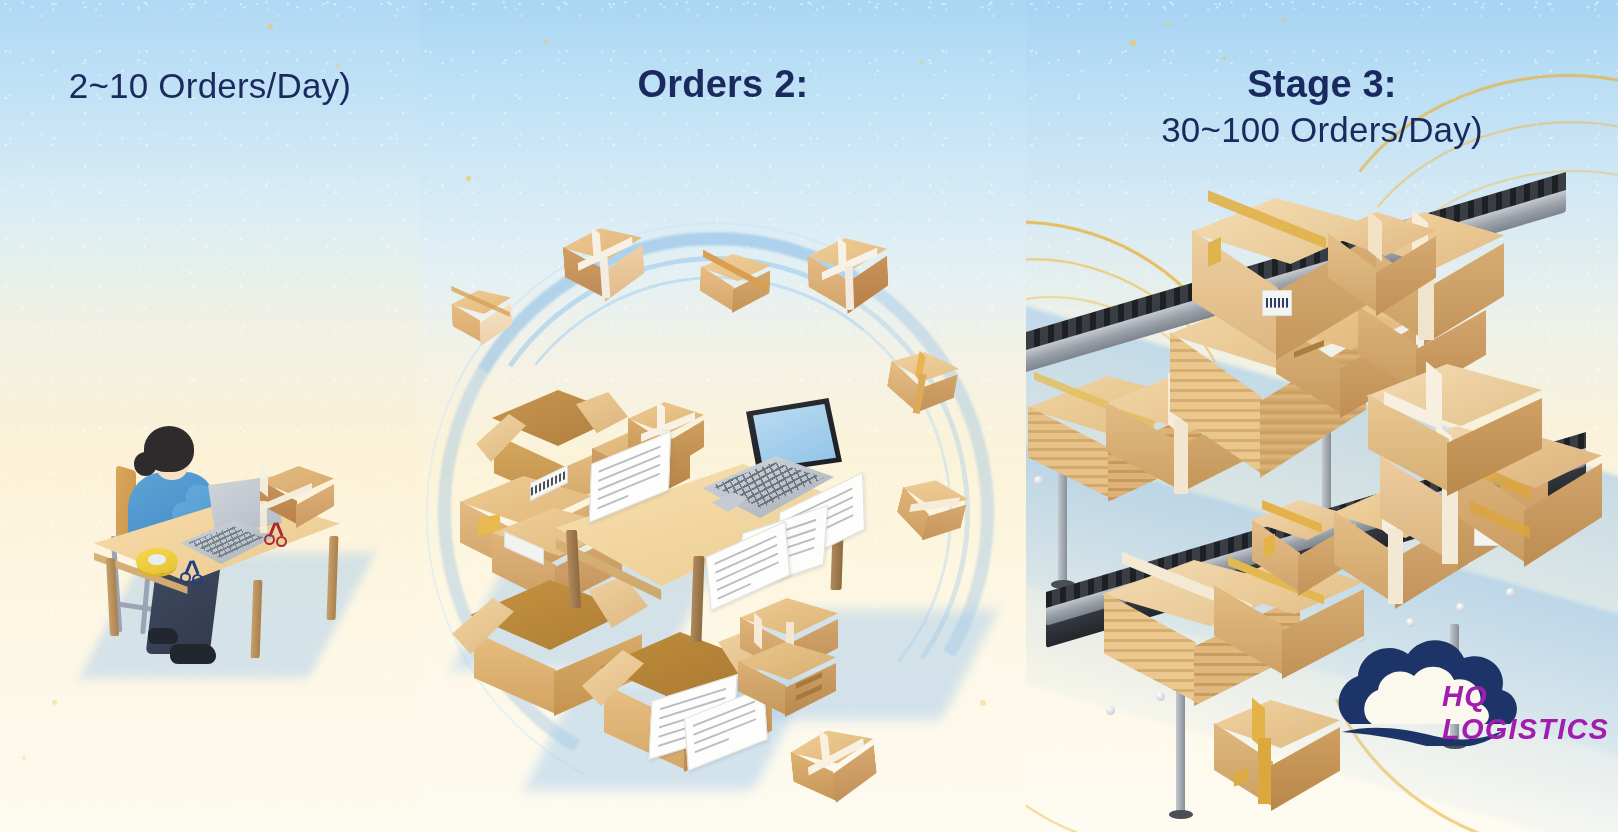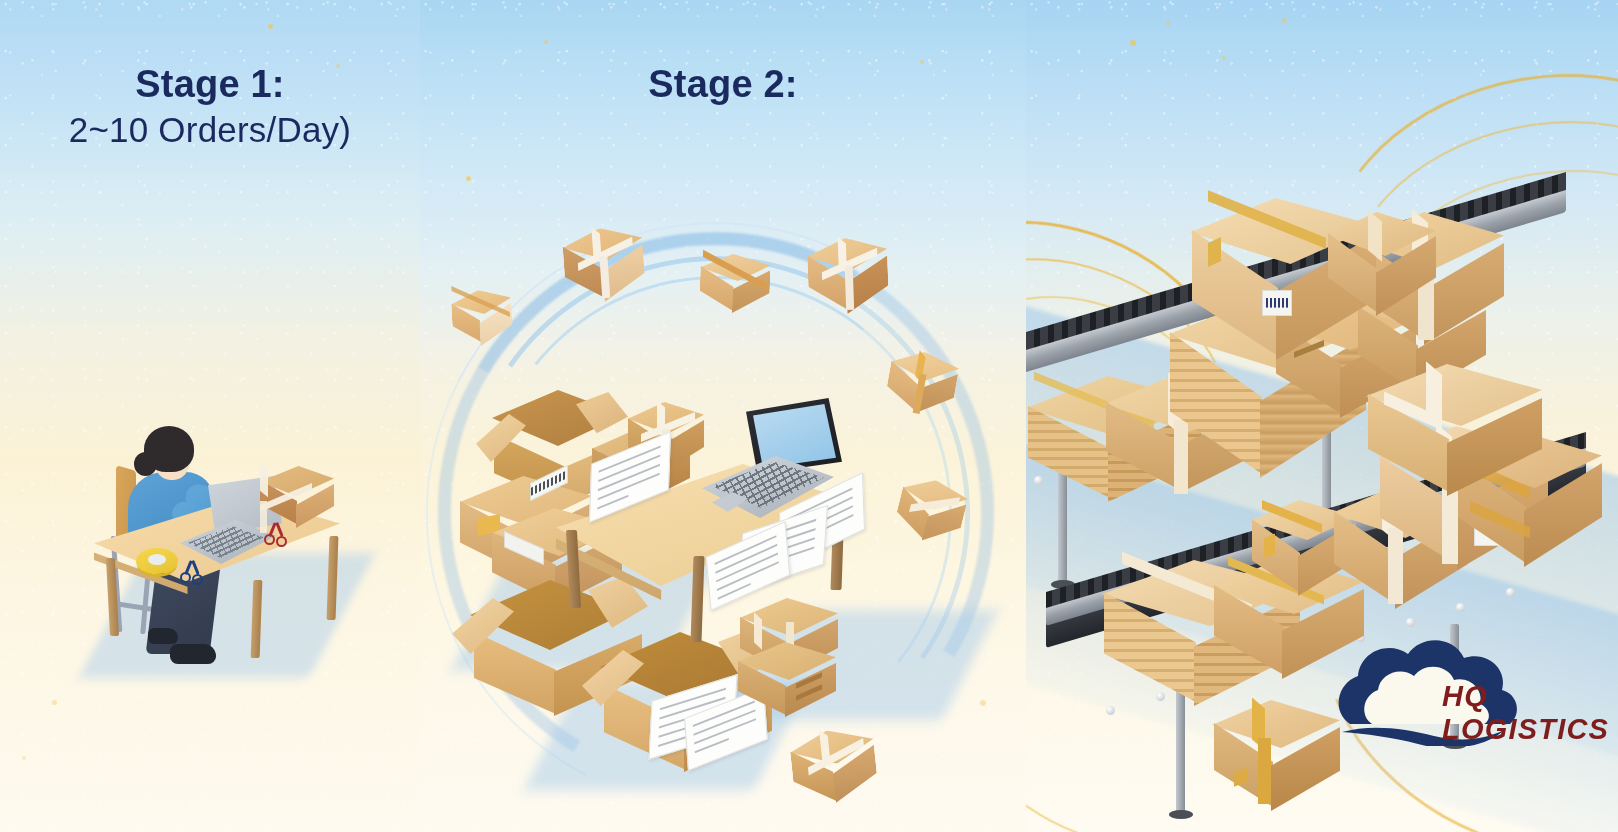--- a/index.html
+++ b/index.html
@@ -263,41 +263,40 @@
     filter: blur(.4px);
   }
 
   
   .logo {
     position:absolute; right:24px; bottom:86px; width:268px; height:118px; z-index:45;
   }
   .logo-text {
     position:absolute; left:116px; top:52px;
     font-size: 29px; font-weight:700; font-style: italic;
-    letter-spacing: 1.2px; color:#7f1d1d;
+    letter-spacing: 1.2px; color:#a21caf;
     font-family: "Liberation Sans", sans-serif;
   }
 </style>
 </head>
 <body>
 
 <div id="stage-board">
 
   <section class="panel panel-1">
     <div class="panel-bg"></div>
     <div class="grain"></div>
     <div class="sparkles">
       <span class="sparkle" style="left:268px;top:24px;width:5px;height:5px;"></span>
       <span class="sparkle" style="left:336px;top:64px;width:4px;height:4px;opacity:.4;"></span>
       <span class="sparkle" style="left:52px;top:700px;width:5px;height:5px;opacity:.35;"></span>
       <span class="sparkle" style="left:22px;top:756px;width:4px;height:4px;opacity:.3;"></span>
     </div>
 
     <div class="title-block">
-      <div class="title-main">Stage 1:</div>
       <div class="title-sub">2~10 Orders/Day)</div>
     </div>
 
     <div class="p1-scene">
       <div class="p1-floor"></div>
 
       <div class="chair-back"></div>
       <div class="chair-leg" style="left:22px;top:128px;width:5px;height:96px;transform:skewX(4deg);"></div>
       <div class="chair-leg" style="left:52px;top:140px;width:5px;height:86px;transform:skewX(-5deg);"></div>
       <div class="chair-leg" style="left:22px;top:196px;width:40px;height:5px;transform:skewY(9deg);"></div>
@@ -368,21 +367,21 @@
                 border-top-color:rgba(150,198,236,.55);border-right-color:rgba(150,198,236,.35);
                 transform:rotate(-10deg);"></div>
     <div class="swirl" style="left:62px;top:276px;width:470px;height:474px;border-width:3px;
                 border-top-color:rgba(176,214,242,.65);border-right-color:rgba(176,214,242,.4);
                 transform:rotate(-6deg);"></div>
     <div class="swirl" style="left:6px;top:222px;width:582px;height:586px;border-width:2px;
                 border-top-color:rgba(212,231,246,.8);border-left-color:rgba(212,231,246,.5);
                 transform:rotate(-18deg);"></div>
 
     <div class="title-block">
-      <div class="title-main">Stage 2:</div>
+      <div class="title-main">Orders 2:</div>
     </div>
 
     <div class="bx" style="left:32px;top:290px;width:60px;height:56px;transform:rotate(-3deg);">
       <i style="left:0;top:0;width:60px;height:24px;background:linear-gradient(160deg,#f0cd96,#e3b979);clip-path:polygon(0% 54%,46% 0%,100% 38%,54% 100%);"></i>
       <i style="left:0;top:12px;width:28px;height:40px;background:linear-gradient(180deg,#e8be85,#d9a96d);clip-path:polygon(0% 0%,100% 46%,100% 100%,0% 56%);"></i>
       <i style="left:27px;top:14px;width:33px;height:42px;background:linear-gradient(180deg,#f6e2c4,#ead0a8);clip-path:polygon(0% 46%,100% 0%,100% 52%,0% 100%);"></i>
       <i style="left:1px;top:9px;width:57px;height:5px;background:#d8a158;transform:skewY(27deg);opacity:.8;"></i>
     </div>
     <div class="bx" style="left:144px;top:228px;width:80px;height:74px;transform:rotate(-4deg);">
       <i style="left:0;top:0;width:80px;height:32px;background:linear-gradient(160deg,#eec892,#e0b475);clip-path:polygon(0% 54%,48% 0%,100% 38%,54% 100%);"></i>
@@ -561,20 +560,24 @@
   <section class="panel panel-3">
     <div class="panel-bg"></div>
     <div class="grain"></div>
     <div class="sparkles">
       <span class="sparkle" style="left:104px;top:40px;width:6px;height:6px;"></span>
       <span class="sparkle" style="left:140px;top:22px;width:4px;height:4px;opacity:.5;"></span>
       <span class="sparkle" style="left:196px;top:56px;width:4px;height:4px;opacity:.45;"></span>
       <span class="sparkle" style="left:256px;top:18px;width:5px;height:5px;opacity:.4;"></span>
     </div>
 
+    <div class="title-block">
+      <div class="title-main">Stage 3:</div>
+      <div class="title-sub">30~100 Orders/Day)</div>
+    </div>
 
     <div class="gold-swoosh" style="left:-130px;top:230px;width:340px;height:230px;transform:rotate(22deg);border-top-color:rgba(232,176,54,.8);"></div>
     <div class="gold-swoosh" style="left:-110px;top:268px;width:320px;height:220px;transform:rotate(24deg);border-width:2.5px;border-top-color:rgba(236,186,70,.7);"></div>
     <div class="gold-swoosh" style="left:-86px;top:306px;width:300px;height:210px;transform:rotate(26deg);border-width:2px;border-top-color:rgba(238,192,84,.6);"></div>
     <div class="gold-swoosh" style="left:300px;top:78px;width:420px;height:300px;transform:rotate(-14deg);border-top-color:rgba(232,176,54,.7);"></div>
     <div class="gold-swoosh" style="left:318px;top:124px;width:400px;height:286px;transform:rotate(-12deg);border-width:2.5px;border-top-color:rgba(236,186,70,.62);"></div>
     <div class="gold-swoosh" style="left:336px;top:172px;width:380px;height:270px;transform:rotate(-10deg);border-width:2px;border-top-color:rgba(238,192,84,.55);"></div>
     <div class="gold-swoosh" style="left:286px;top:556px;width:400px;height:280px;transform:rotate(-150deg);border-width:3px;border-top-color:rgba(232,176,54,.6);"></div>
     <div class="gold-swoosh" style="left:-64px;top:640px;width:300px;height:200px;transform:rotate(-160deg);border-width:2.5px;border-top-color:rgba(236,186,70,.55);"></div>
 

